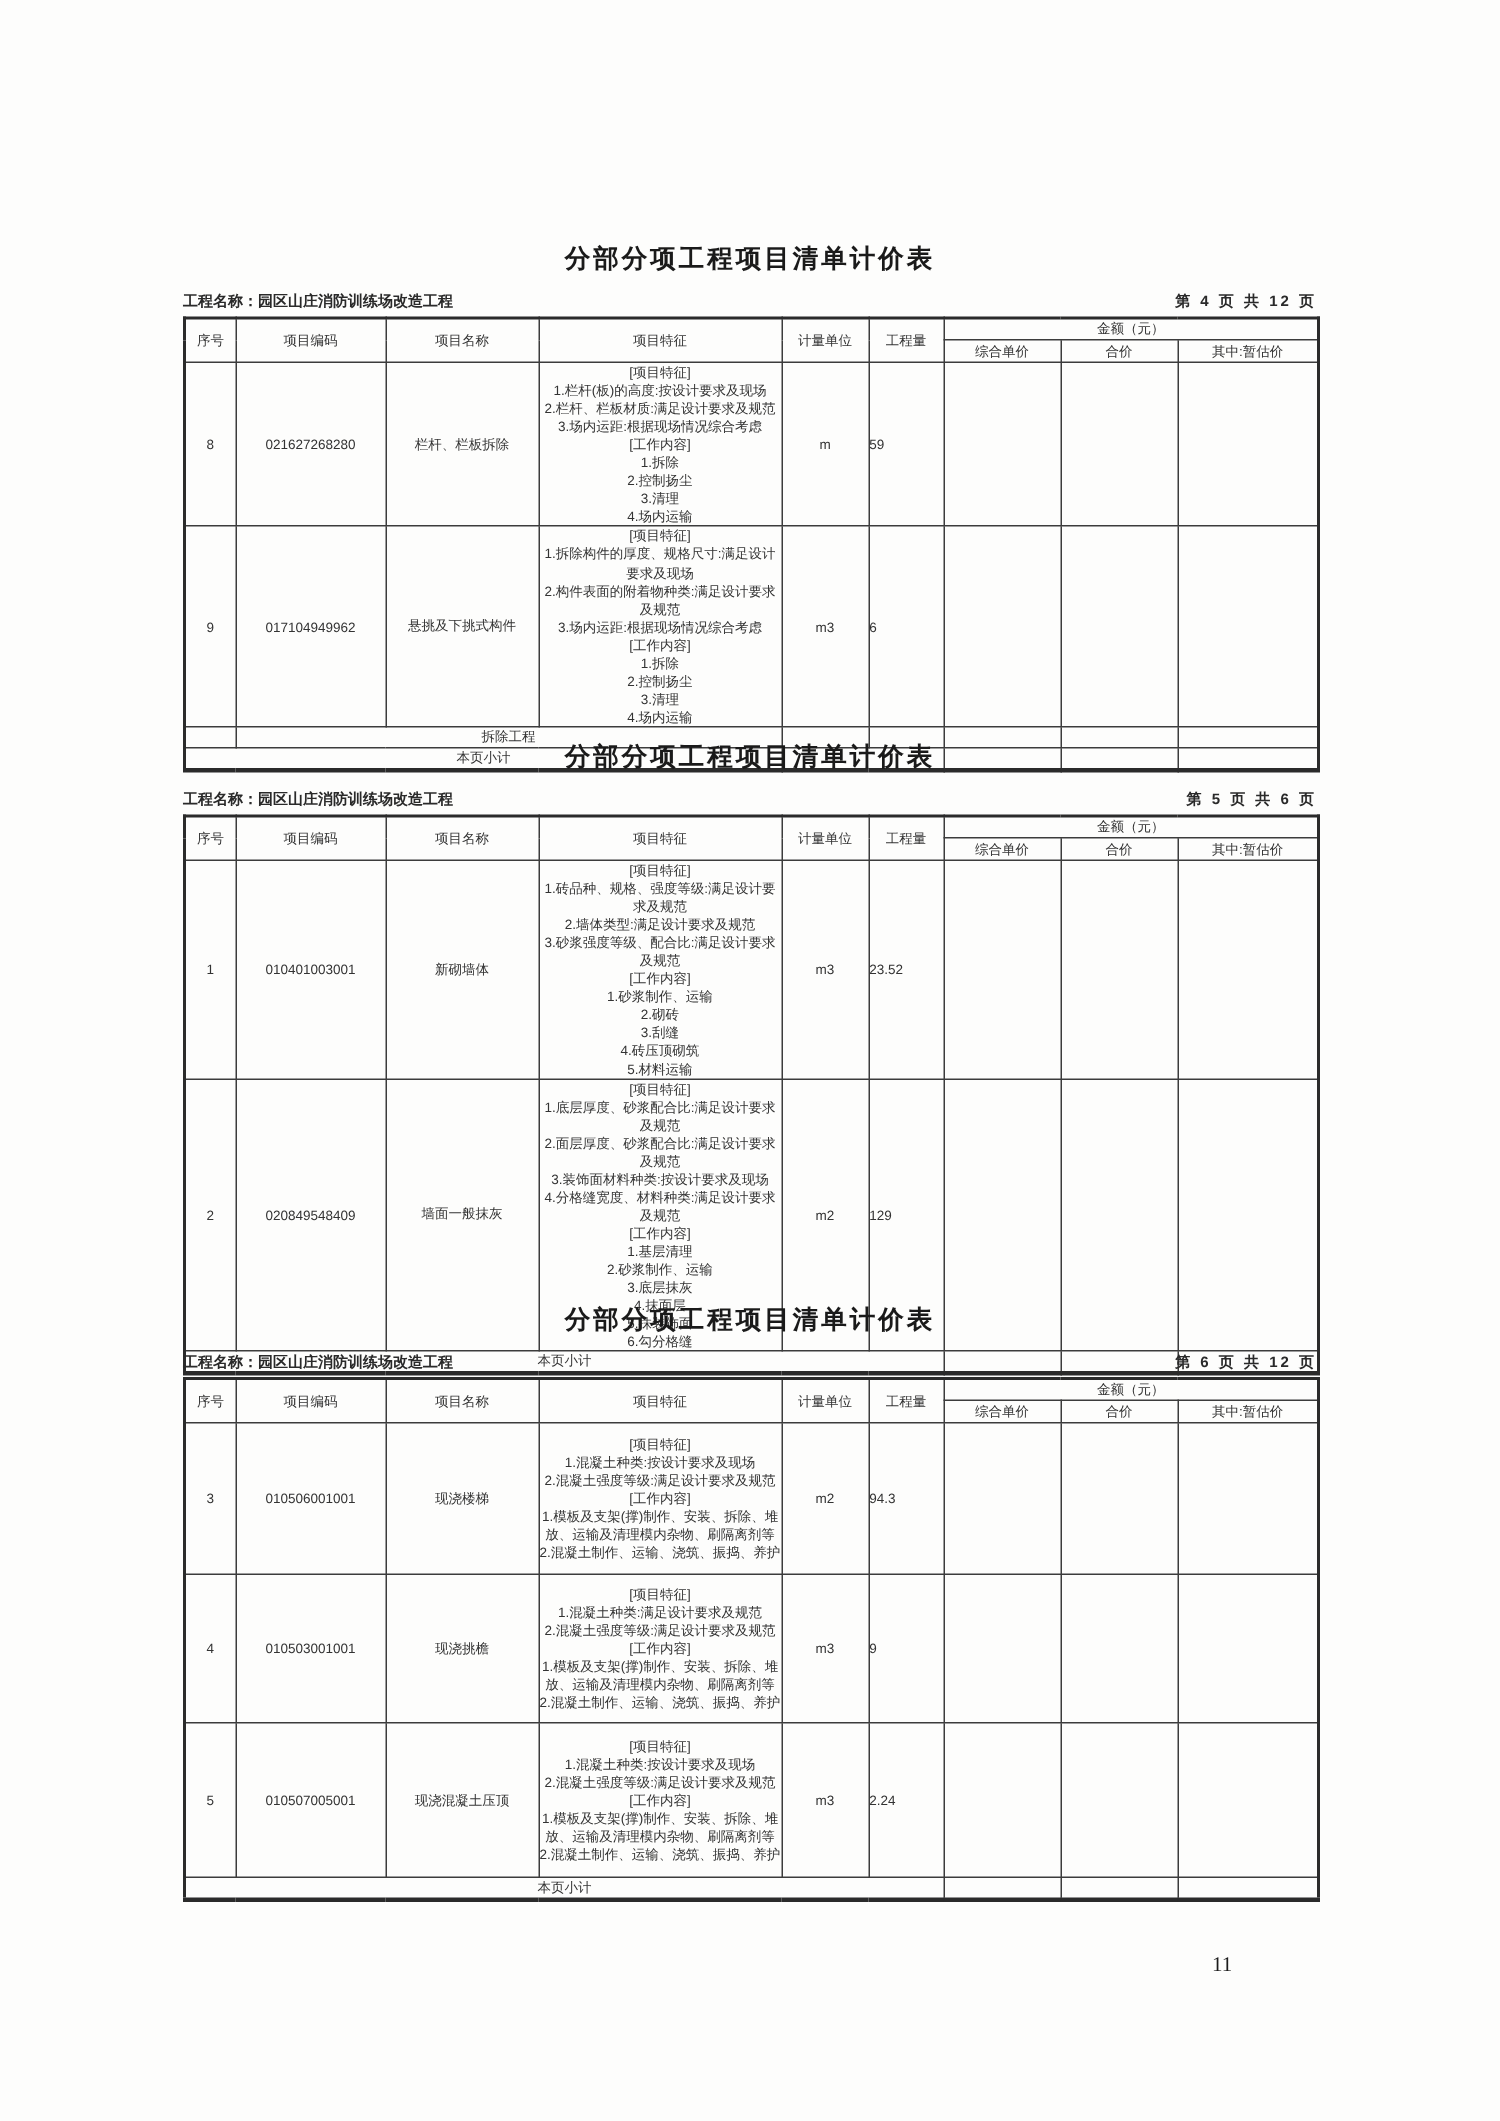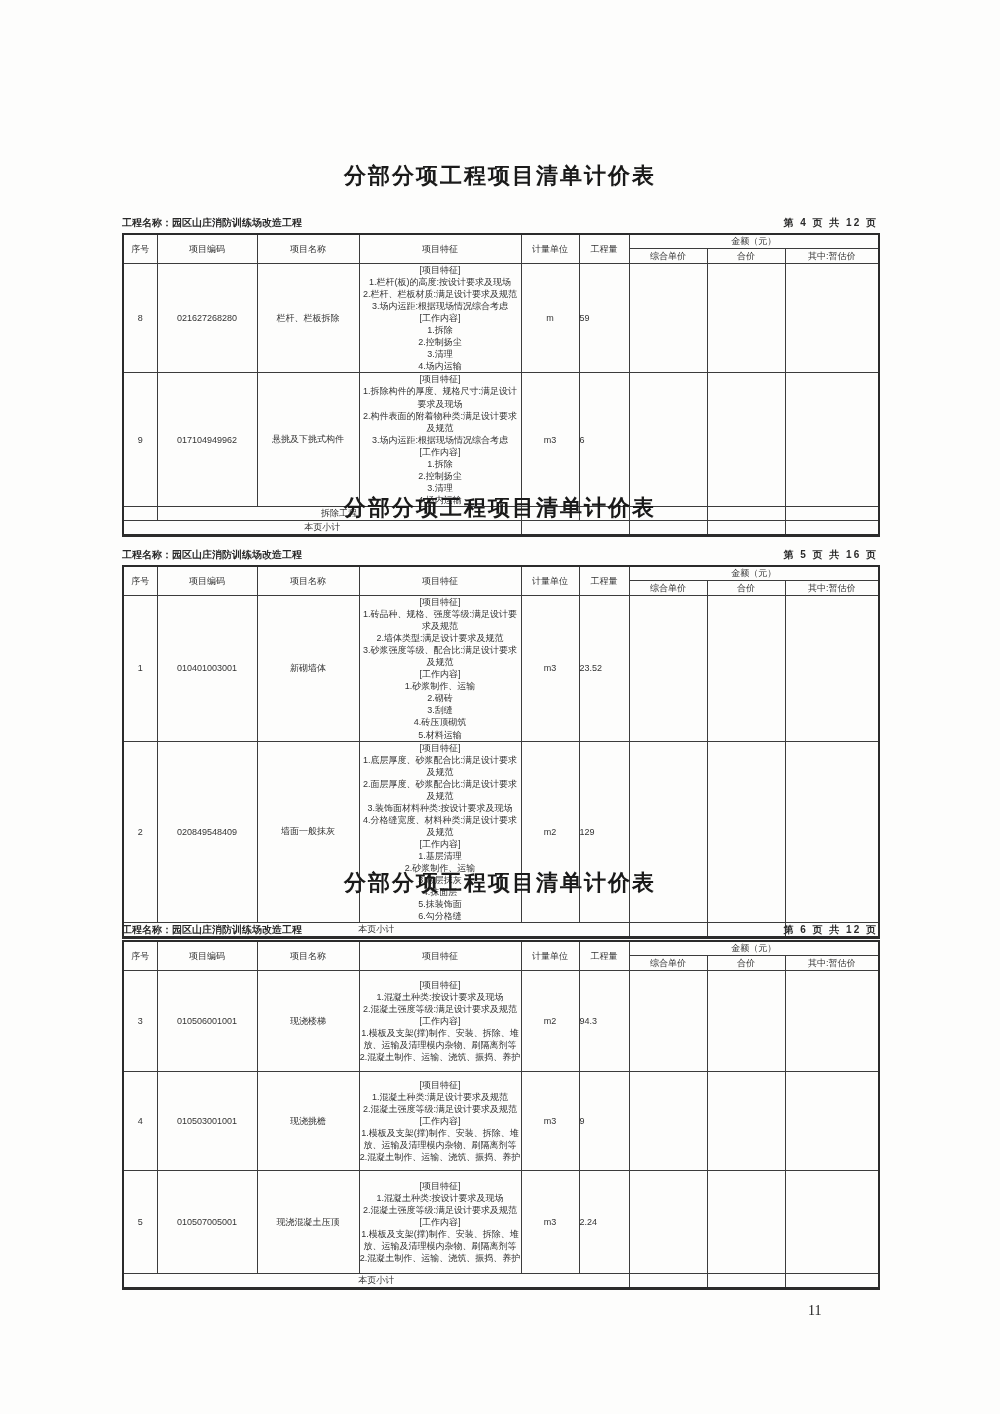--- a/index.html
+++ b/index.html
@@ -5,26 +5,26 @@
   html,body{margin:0;padding:0;}
   body{
     width:1000px;height:1414px;position:relative;
     background:#fdfdfc;
     font-family:"Liberation Sans","DejaVu Sans",sans-serif;
     color:#2e2e2e;
   }
   .sheet{position:absolute;inset:0;filter:blur(0.3px);}
   .tbl-block{position:absolute;left:122px;width:756px;}
   .title{
-    text-align:center;font-size:22px;font-weight:bold;
+    text-align:center;font-size:17px;font-weight:bold;
     letter-spacing:2px;color:#1a1a1a;
   }
   .meta{
     display:flex;justify-content:space-between;align-items:flex-end;
-    font-size:10px;font-weight:bold;color:#2a2a2a;margin-top:25px;
+    font-size:10px;font-weight:bold;color:#2a2a2a;margin-top:10px;
   }
   .meta .pg{letter-spacing:2px;}
   table.boq{
     border-collapse:collapse;table-layout:fixed;width:756px;margin-top:3px;
     border:2px solid #2b2b2b;border-bottom-width:3px;padding-left:47px;
   }
   table.boq td{
     border:1px solid #3c3c3c;padding:0;font-size:9px;color:#333;
     overflow:hidden;vertical-align:middle;
   }
@@ -133,21 +133,21 @@
         <td></td>
       </tr>
     </tbody>
       </table>
   </div>
 
   <div class="tbl-block" style="top:493px">
     <div class="title">分部分项工程项目清单计价表</div>
     <div class="meta">
       <span>工程名称：园区山庄消防训练场改造工程</span>
-      <span class="pg">第 5 页 共 16 页</span>
+      <span class="pg">第 5 页 共 6 页</span>
     </div>
     <table class="boq">
       <colgroup>
         <col style="width:34px">
           <col style="width:100px">
           <col style="width:102px">
         <col style="width:162px">
           <col style="width:58px">
           <col style="width:50px">
         <col style="width:78px">

